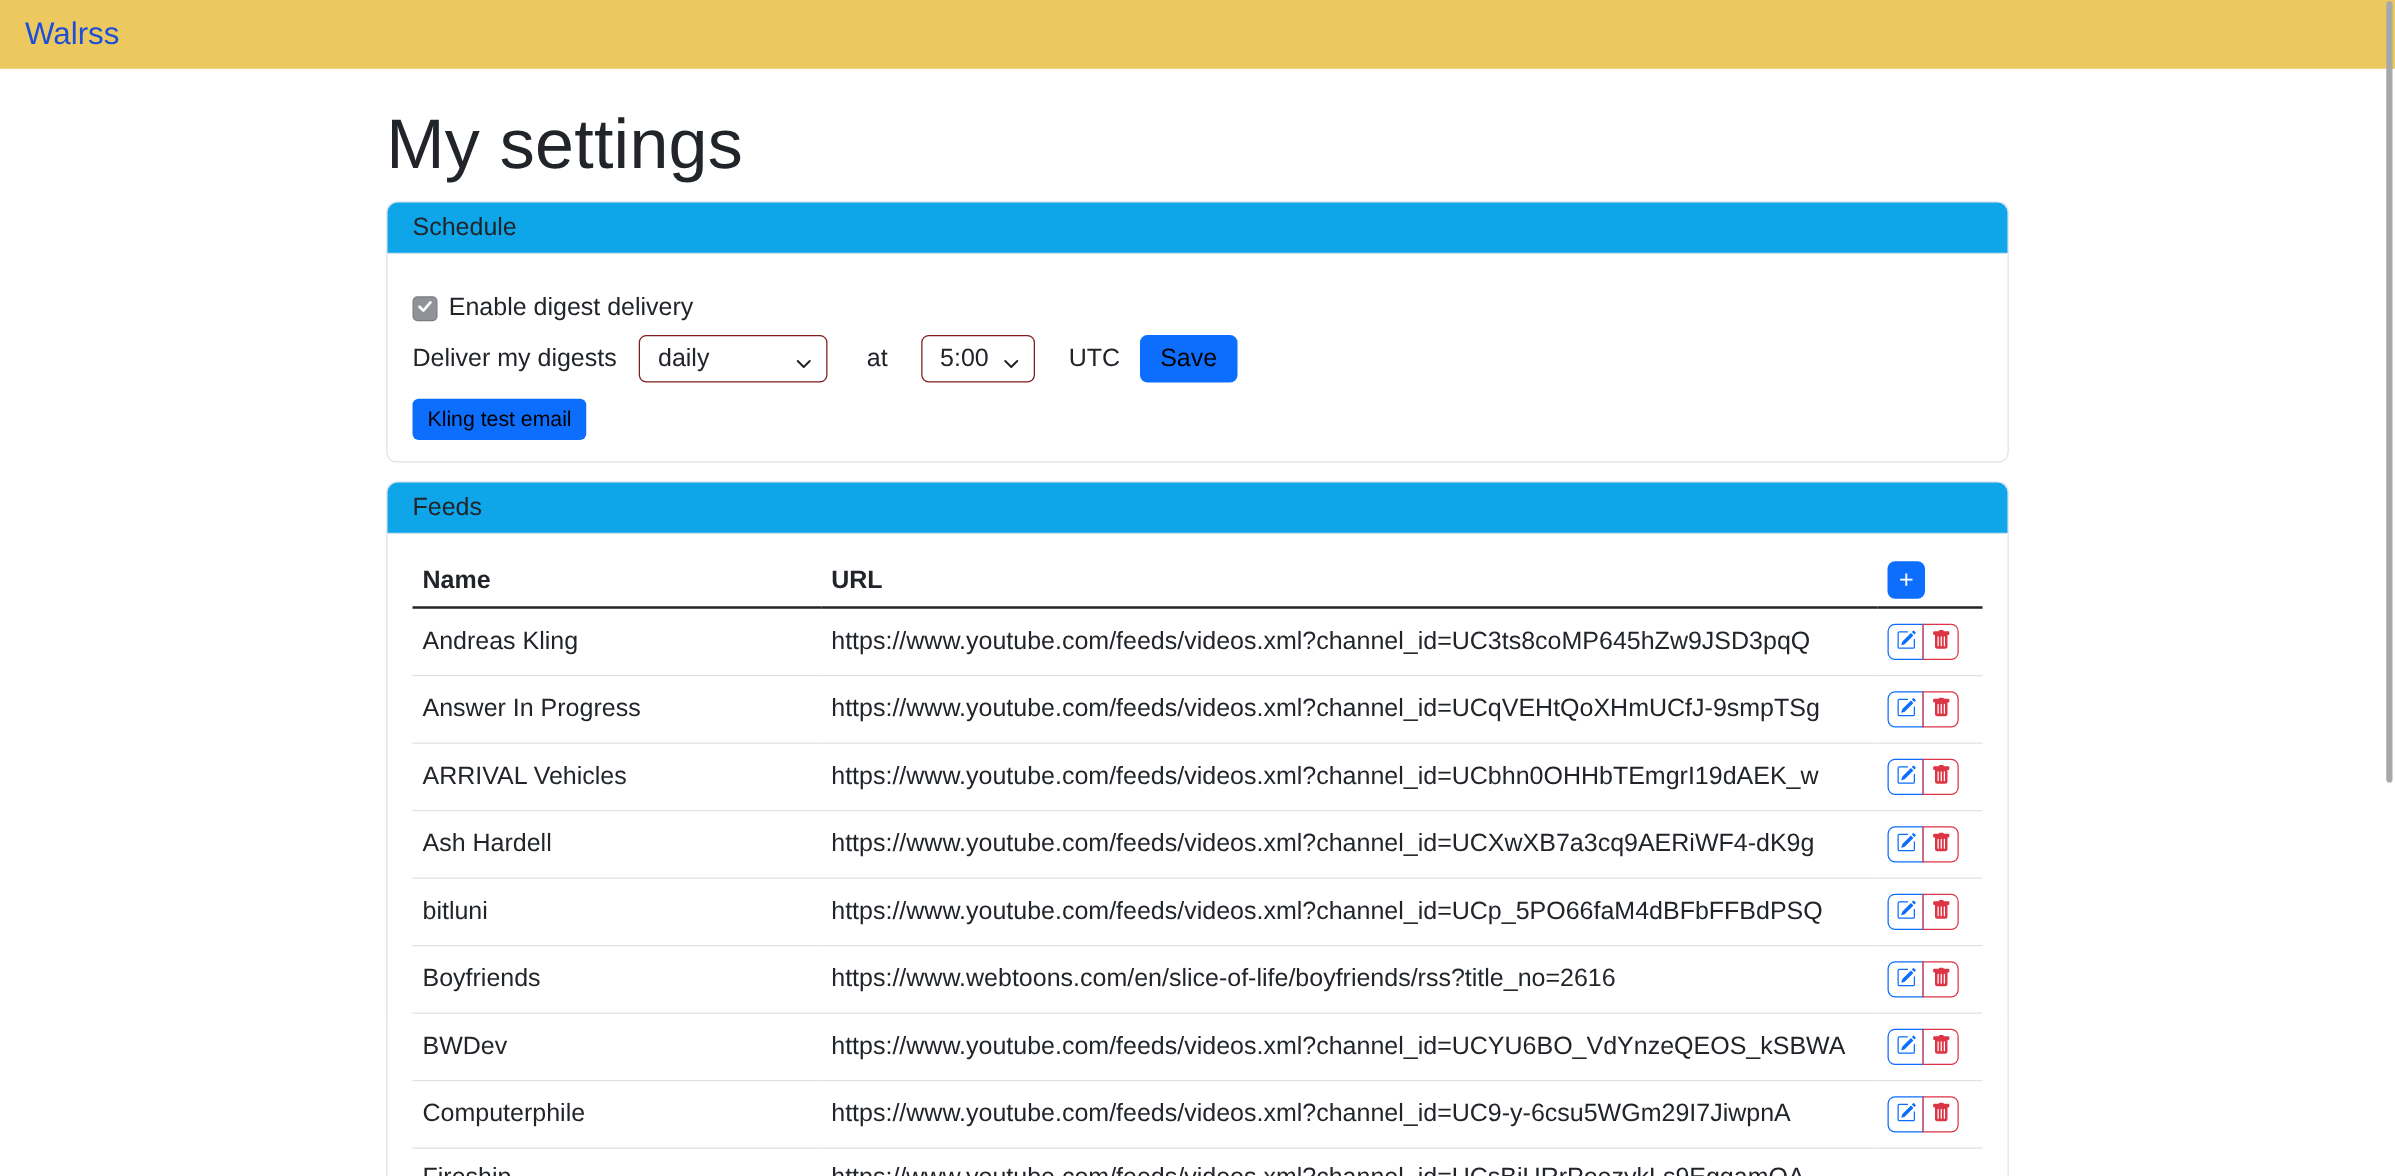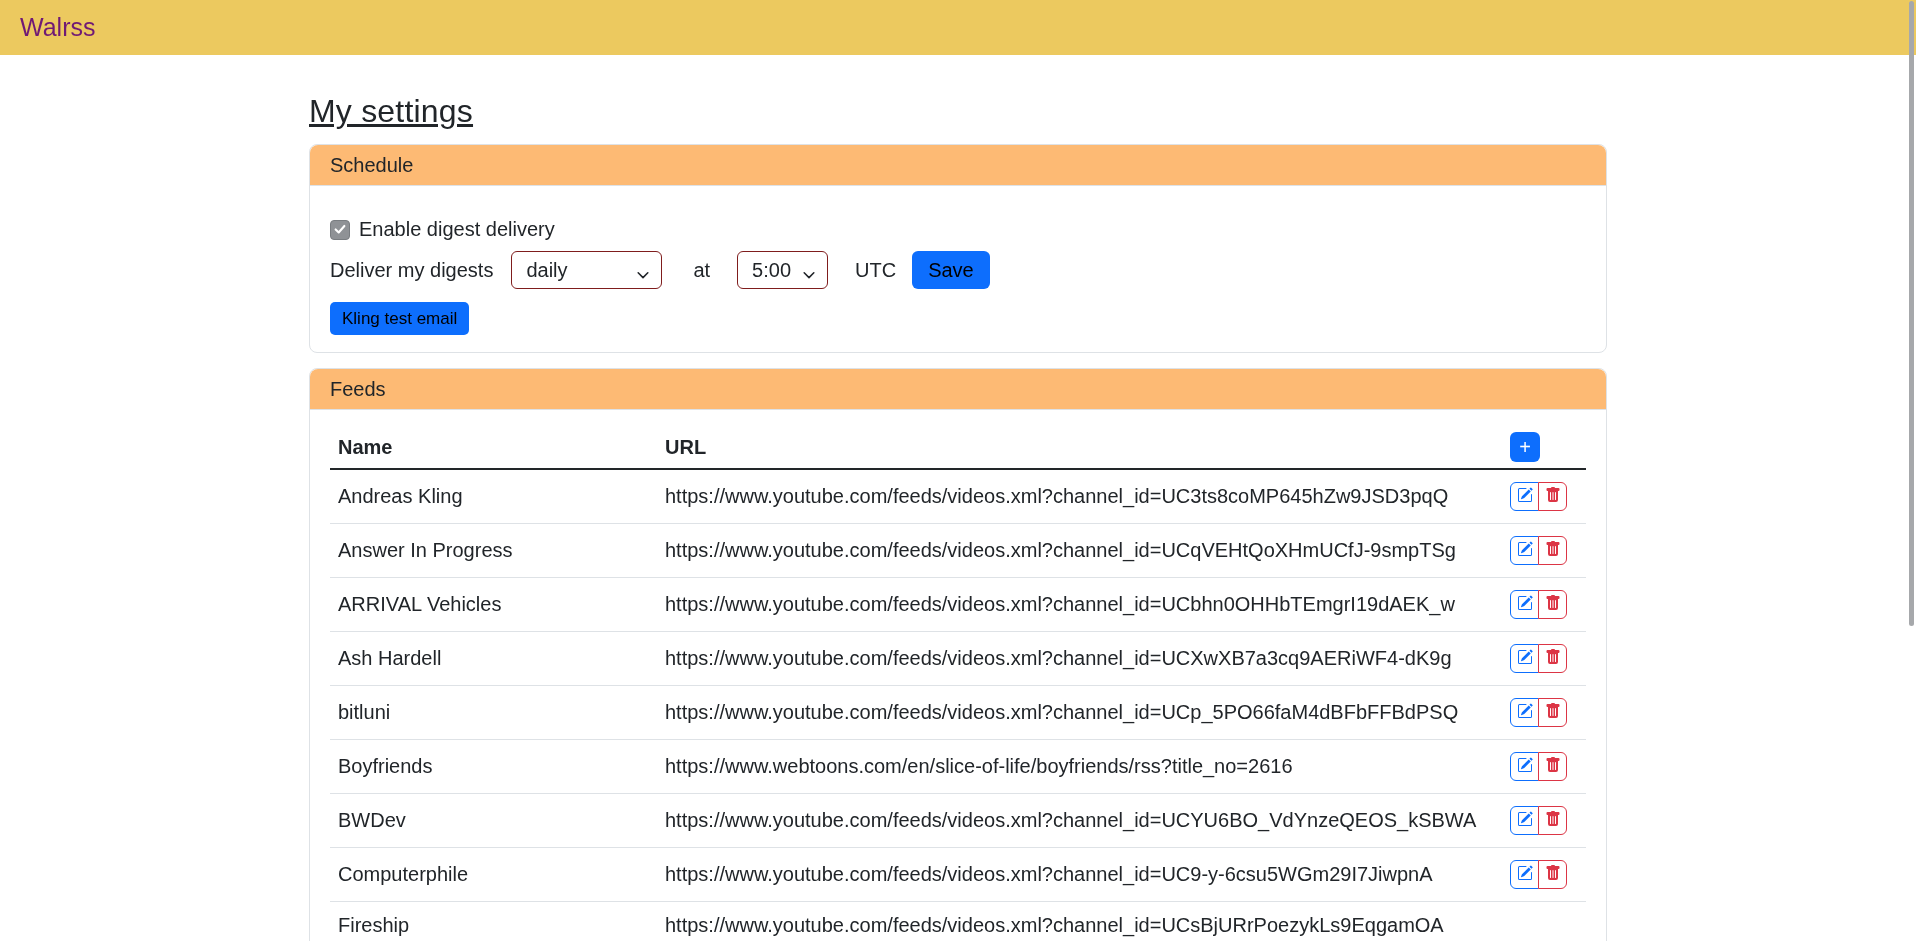--- a/index.html
+++ b/index.html
@@ -12,35 +12,35 @@
     position: relative;
   }
   
   .topbar {
     height: 55px;
     background: #ecc95f;
     display: flex;
     align-items: center;
     padding: 0 20px;
   }
-  .brand { font-size: 25px; color: #701a75; }
+  .brand { font-size: 25px; color: #1d4ed8; }
 
   
   .container { width: 1298px; margin: 0 auto; }
-  h1.page-title { font-size: 32px; font-weight: 500; margin: 38px 0 14px; letter-spacing: 0.2px; text-decoration: underline; }
+  h1.page-title { font-size: 56px; font-weight: 500; margin: 27px 0 14px; letter-spacing: 0.2px; }
 
   
   .card {
     border: 1px solid #dee2e6;
     border-radius: 8px;
     background: #fff;
     margin-bottom: 15px;
   }
   .card-header {
-    background: #fdba74;
+    background: #0ea5e9;
     border-bottom: 1px solid #dee2e6;
     border-radius: 8px 8px 0 0;
     padding: 8px 20px;
     font-size: 20px;
     line-height: 24px;
     height: 41px;
     display: flex;
     align-items: center;
   }
   .card-body { padding: 16px 20px 17px 20px; }

